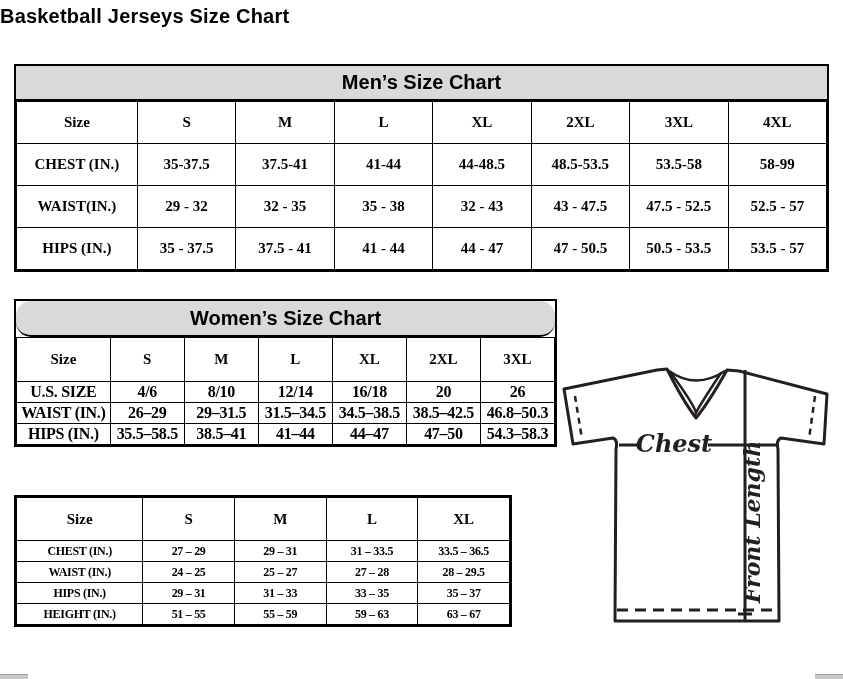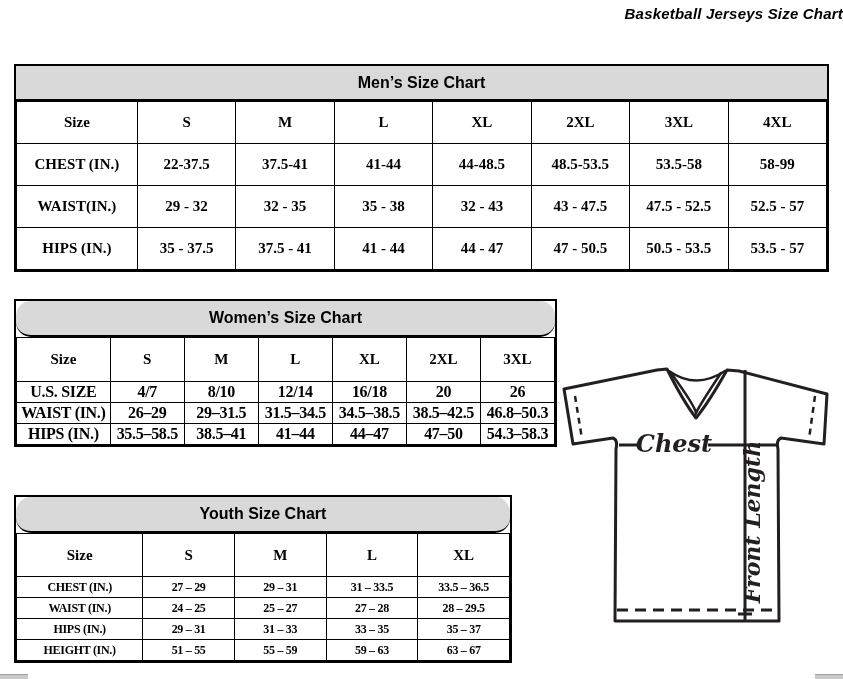--- a/index.html
+++ b/index.html
@@ -1,27 +1,27 @@
 <!DOCTYPE html>
 <html><head>
 <meta charset="utf-8">
 <style>
   html,body{margin:0;padding:0;}
   body{
     width:843px;height:679px;position:relative;background:#ffffff;
     font-family:"Liberation Sans",sans-serif;color:#000;overflow:hidden;
   }
   .page-title{
-    position:absolute;left:0;top:5px;width:843px;text-align:right;
-    font-size:15px;font-weight:bold;letter-spacing:0.2px;font-style:italic;
+    position:absolute;left:0;top:5px;width:843px;text-align:left;
+    font-size:20px;font-weight:bold;letter-spacing:0.2px;
   }
   .chart-box{position:absolute;border:2px solid #000;background:#fff;}
   .chart-band{
     background:#d9d9d9;border-bottom:2px solid #000;text-align:center;
-    font-weight:bold;font-size:16px;
+    font-weight:bold;font-size:20px;
   }
   .band-men{height:33px;line-height:33px;}
   .band-women,.band-youth{height:34px;line-height:34px;border-radius:15px;}
   table.size-table{
     border-collapse:collapse;width:100%;table-layout:fixed;font-family:Liberation Serif, serif;
   }
   table.size-table th,table.size-table td{
     border:1px solid #000;text-align:center;vertical-align:middle;
     font-weight:bold;padding:0 2px;overflow:hidden;white-space:nowrap;
   }
@@ -68,21 +68,21 @@
           <th>L</th>
           <th>XL</th>
           <th>2XL</th>
           <th>3XL</th>
           <th>4XL</th>
         </tr>
       </thead>
       <tbody>
         <tr>
           <th>CHEST (IN.)</th>
-          <td>22-37.5</td>
+          <td>35-37.5</td>
           <td>37.5-41</td>
           <td>41-44</td>
           <td>44-48.5</td>
           <td>48.5-53.5</td>
           <td>53.5-58</td>
           <td>58-99</td>
         </tr>
         <tr>
           <th>WAIST(IN.)</th>
           <td>29 - 32</td>
@@ -117,21 +117,21 @@
           <th>M</th>
           <th>L</th>
           <th>XL</th>
           <th>2XL</th>
           <th>3XL</th>
         </tr>
       </thead>
       <tbody>
         <tr>
           <th>U.S. SIZE</th>
-          <td>4/7</td>
+          <td>4/6</td>
           <td>8/10</td>
           <td>12/14</td>
           <td>16/18</td>
           <td>20</td>
           <td>26</td>
         </tr>
         <tr>
           <th>WAIST (IN.)</th>
           <td>26–29</td>
           <td>29–31.5</td>
@@ -147,21 +147,20 @@
           <td>41–44</td>
           <td>44–47</td>
           <td>47–50</td>
           <td>54.3–58.3</td>
         </tr>
       </tbody>
     </table>
 </div>
 
 <div id="youth-chart" class="chart-box">
-  <div class="chart-band band-youth">Youth Size Chart</div>
   <table class="size-table tbl-youth">
       <thead>
         <tr>
           <th>Size</th>
           <th>S</th>
           <th>M</th>
           <th>L</th>
           <th>XL</th>
         </tr>
       </thead>

